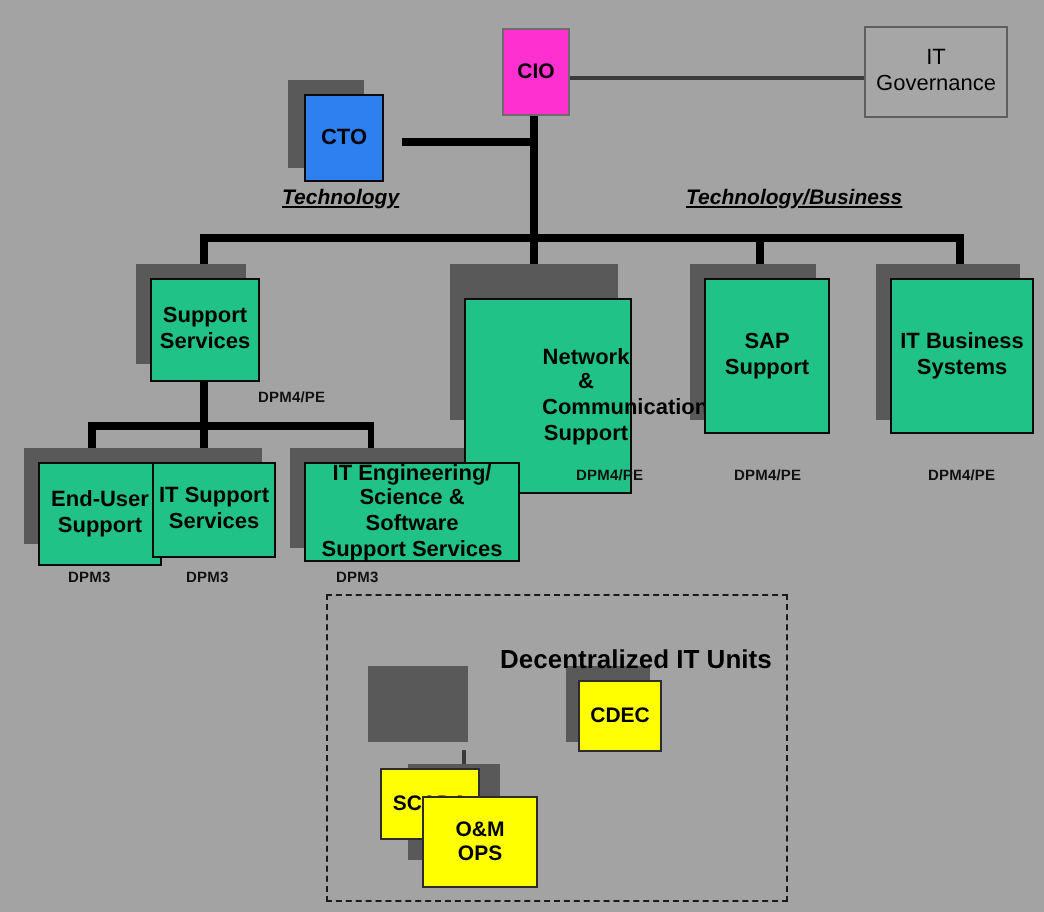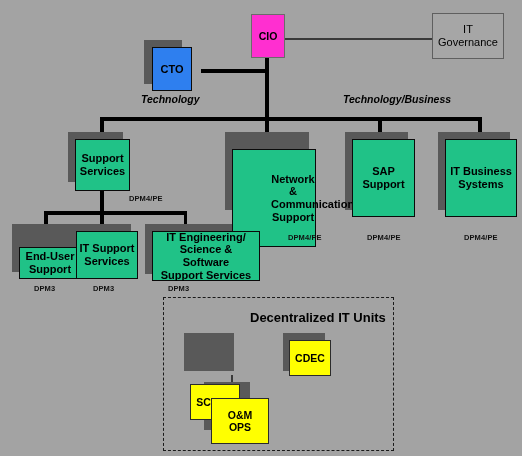--- a/index.html
+++ b/index.html
@@ -49,20 +49,21 @@
 
   
   .cap{
     position:absolute;
     font-size:10.5px;
     font-weight:700;
     font-style:italic;
     color:#000;
     z-index:6;
     white-space:nowrap;
+    text-decoration:underline;
   }
   .tag{
     position:absolute;
     font-size:7.5px;
     font-weight:700;
     color:#111;
     z-index:6;
     white-space:nowrap;
     letter-spacing:.1px;
   }
@@ -151,21 +152,21 @@
   <div class="tag" style="left:367px;top:233px;">DPM4/PE</div>
 
   <div class="shadow" style="left:438px;top:132px;width:72px;height:78px;"></div>
   <div class="node green" style="left:445px;top:139px;width:72px;height:78px;justify-content:flex-end;">
     <span class="lbl">IT Business
 Systems</span>
   </div>
   <div class="tag" style="left:464px;top:233px;">DPM4/PE</div>
 
   <div class="shadow" style="left:12px;top:224px;width:62px;height:48px;"></div>
-  <div class="node green" style="left:19px;top:247px;width:62px;height:32px;">
+  <div class="node green" style="left:19px;top:231px;width:62px;height:52px;">
     <span class="lbl">End-User
 Support</span>
   </div>
   <div class="tag" style="left:34px;top:284px;">DPM3</div>
 
   <div class="shadow" style="left:69px;top:224px;width:62px;height:48px;"></div>
   <div class="node green" style="left:76px;top:231px;width:62px;height:48px;">
     <span class="lbl">IT Support
 Services</span>
   </div>
@@ -173,21 +174,21 @@
 
   <div class="shadow" style="left:145px;top:224px;width:108px;height:50px;"></div>
   <div class="node green" style="left:152px;top:231px;width:108px;height:50px;">
     <span class="lbl">IT Engineering/
 Science &amp; Software
 Support Services</span>
   </div>
   <div class="tag" style="left:168px;top:284px;">DPM3</div>
 
   <div class="dashbox" style="left:163px;top:297px;width:229px;height:152px;"></div>
-  <div class="dashtitle" style="left:205px;top:310px;padding-left:45px;">Decentralized IT Units</div>
+  <div class="dashtitle" style="left:205px;top:322px;padding-left:45px;">Decentralized IT Units</div>
 
   <div class="shadow" style="left:184px;top:333px;width:50px;height:38px;"></div>
   <div class="node yellow" style="left:190px;top:340px;width:50px;height:36px;margin-top:44px;">
     <span class="lbl">SCADA</span>
   </div>
 
   <div class="shadow" style="left:283px;top:333px;width:42px;height:38px;"></div>
   <div class="node yellow" style="left:289px;top:340px;width:42px;height:36px;">
     <span class="lbl">CDEC</span>
   </div>

